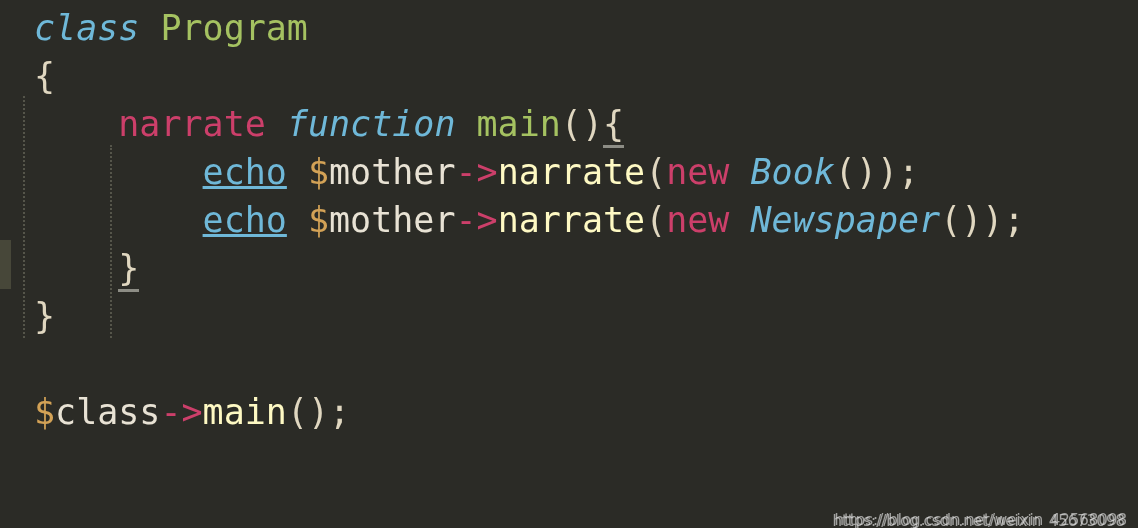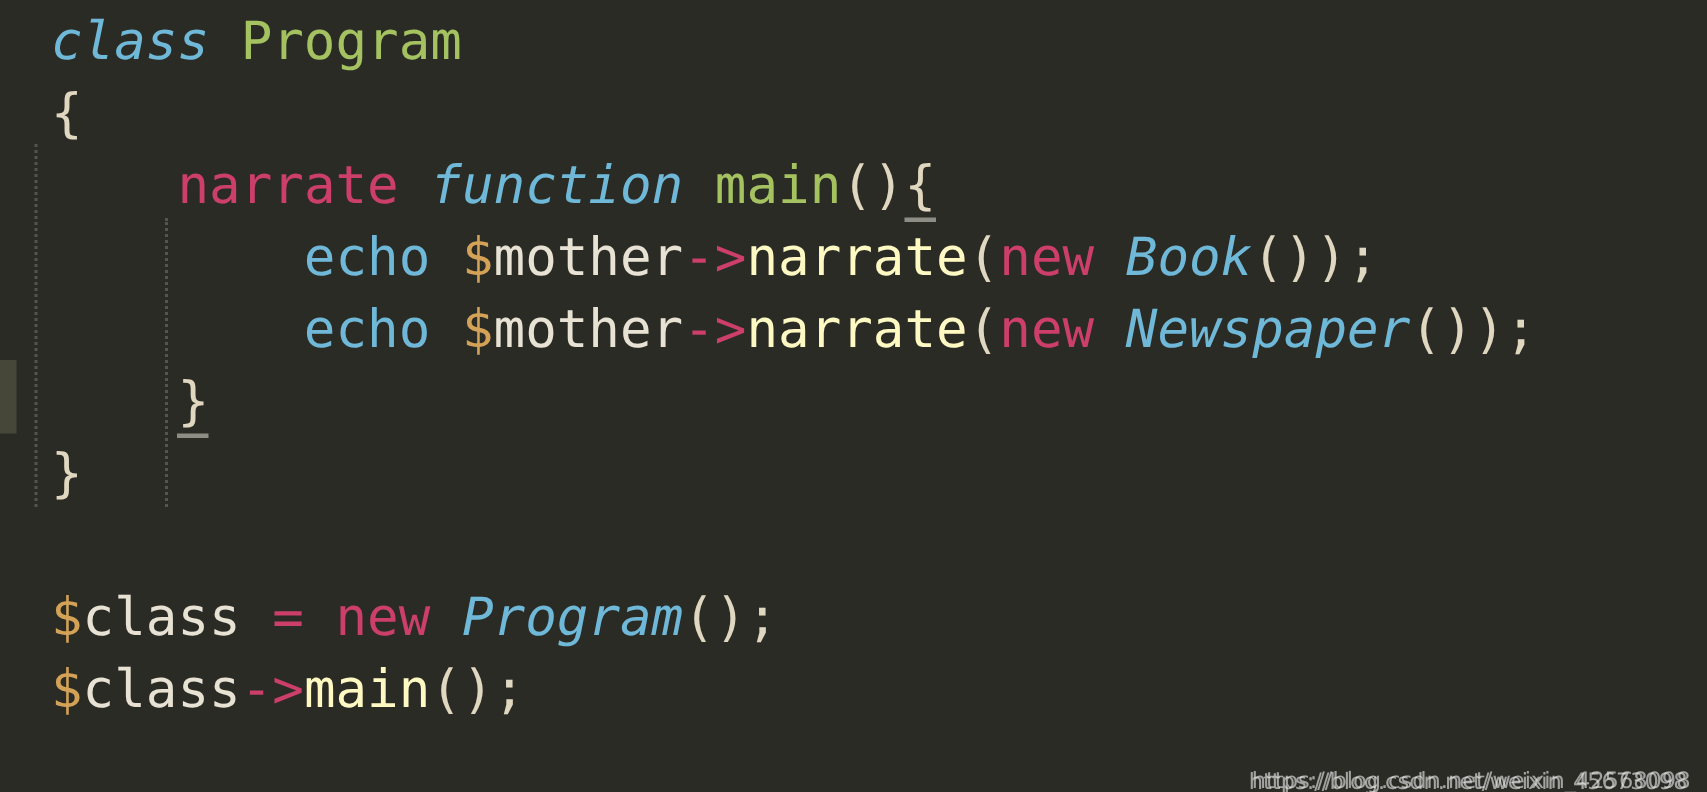--- a/index.html
+++ b/index.html
@@ -54,21 +54,21 @@
   }
   .line.blank { height: 48px; }
 
   
   .t-keyword   { color: #cc3f6a; }
   .t-kw-italic { color: #6fb8d8; font-style: italic; }
   .t-type      { color: #6fb8d8; font-style: italic; }
   .t-classname { color: #a5c261; }
   .t-fn        { color: #a5c261; }
   .t-method    { color: #fef9c3; }
-  .t-echo      { color: #6fb8d8; }
+  .t-echo      { color: #6fb8d8; text-decoration: underline; }
   .t-var       { color: #e8e2d4; }
   .t-sigil     { color: #d3a256; }
   .t-punct     { color: #e0d7c0; }
   .t-op        { color: #cc3f6a; }
   .t-arrow     { color: #cc3f6a; }
   .t-brace     { color: #e0d7c0; }
   .t-brace.matched {
     border-bottom: 3px solid #8d8d85;
     padding-bottom: 1px;
   }
@@ -105,21 +105,20 @@
 
   <div class="code-area" id="code-area">
       <div class="line"><span class="t-kw-italic">class</span><span class="t-punct"> </span><span class="t-classname">Program</span></div>
       <div class="line"><span class="t-brace">{</span></div>
       <div class="line"><span class="t-punct">    </span><span class="t-keyword">narrate</span><span class="t-punct"> </span><span class="t-kw-italic">function</span><span class="t-punct"> </span><span class="t-fn">main</span><span class="t-punct">()</span><span class="t-brace matched">{</span></div>
       <div class="line"><span class="t-punct">        </span><span class="t-echo">echo</span><span class="t-punct"> </span><span class="t-sigil">$</span><span class="t-var">mother</span><span class="t-arrow">-&gt;</span><span class="t-method">narrate</span><span class="t-punct">(</span><span class="t-keyword">new</span><span class="t-punct"> </span><span class="t-type">Book</span><span class="t-punct">());</span></div>
       <div class="line"><span class="t-punct">        </span><span class="t-echo">echo</span><span class="t-punct"> </span><span class="t-sigil">$</span><span class="t-var">mother</span><span class="t-arrow">-&gt;</span><span class="t-method">narrate</span><span class="t-punct">(</span><span class="t-keyword">new</span><span class="t-punct"> </span><span class="t-type">Newspaper</span><span class="t-punct">());</span></div>
       <div class="line"><span class="t-punct">    </span><span class="t-brace matched">}</span></div>
       <div class="line"><span class="t-brace">}</span></div>
       <div class="line blank"></div>
-      <div class="line"><span class="t-sigil">$</span><span class="t-var">class</span><span class="t-punct"> </span><span class="t-op">=</span><span class="t-punct"> </span><span class="t-keyword">new</span><span class="t-punct"> </span><span class="t-type">Program</span><span class="t-punct">();</span></div>
       <div class="line"><span class="t-sigil">$</span><span class="t-var">class</span><span class="t-arrow">-&gt;</span><span class="t-method">main</span><span class="t-punct">();</span></div>
     </div>
 
   <div class="watermark">
     <span class="wm-a">https://blog.csdn.net/weixin_42568098</span>
     <span class="wm-b">https://blog.csdn.net/weixin_45673098</span>
   </div>
 
 </div>
 

